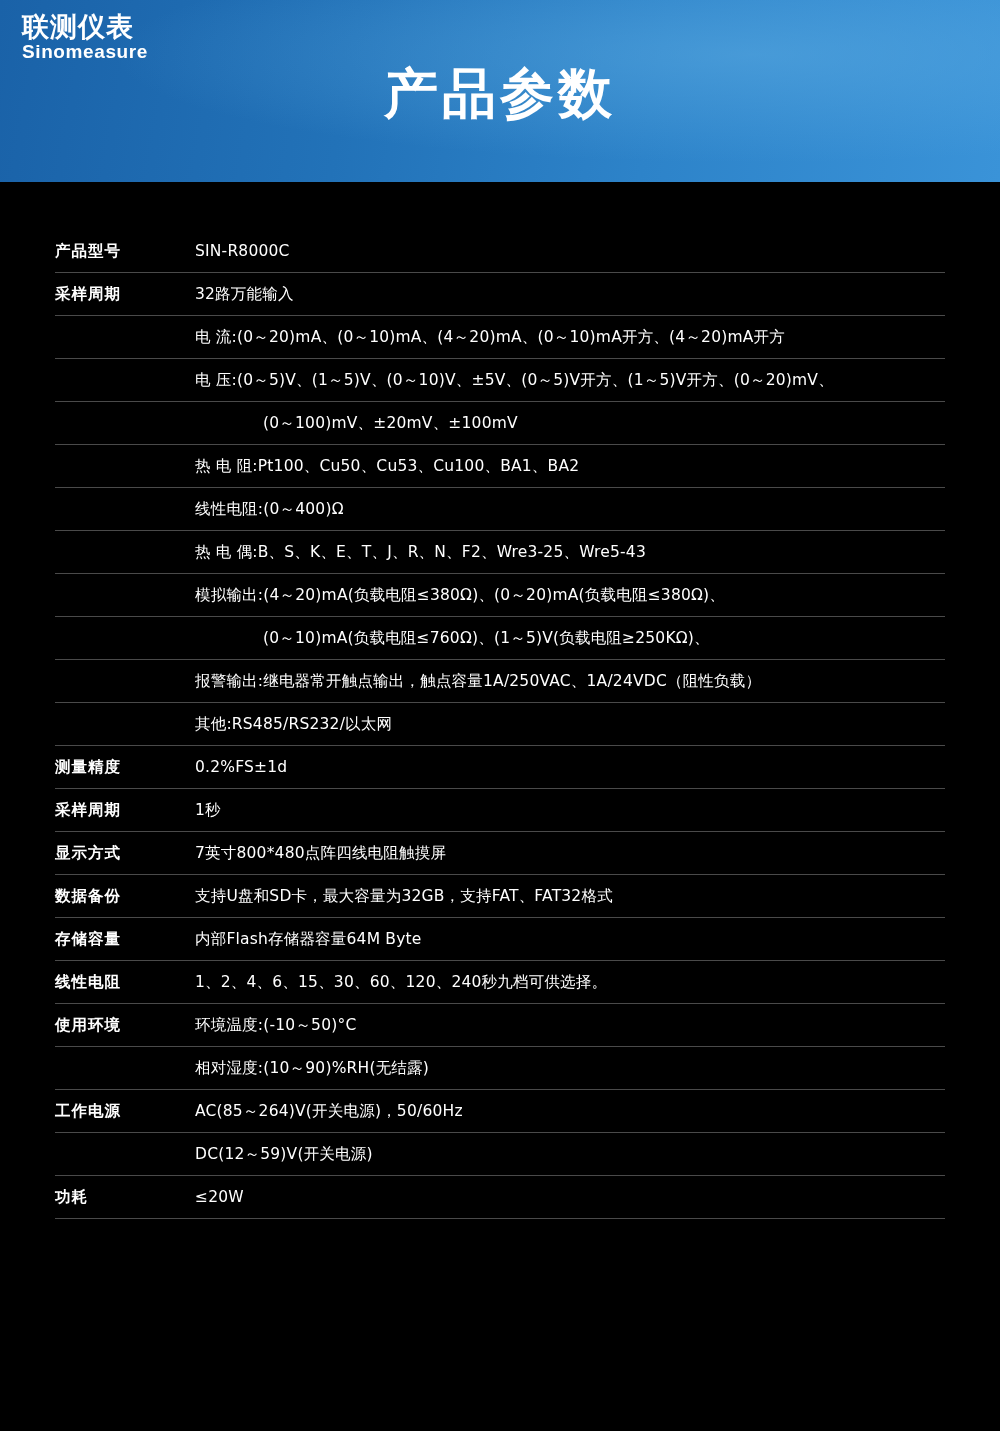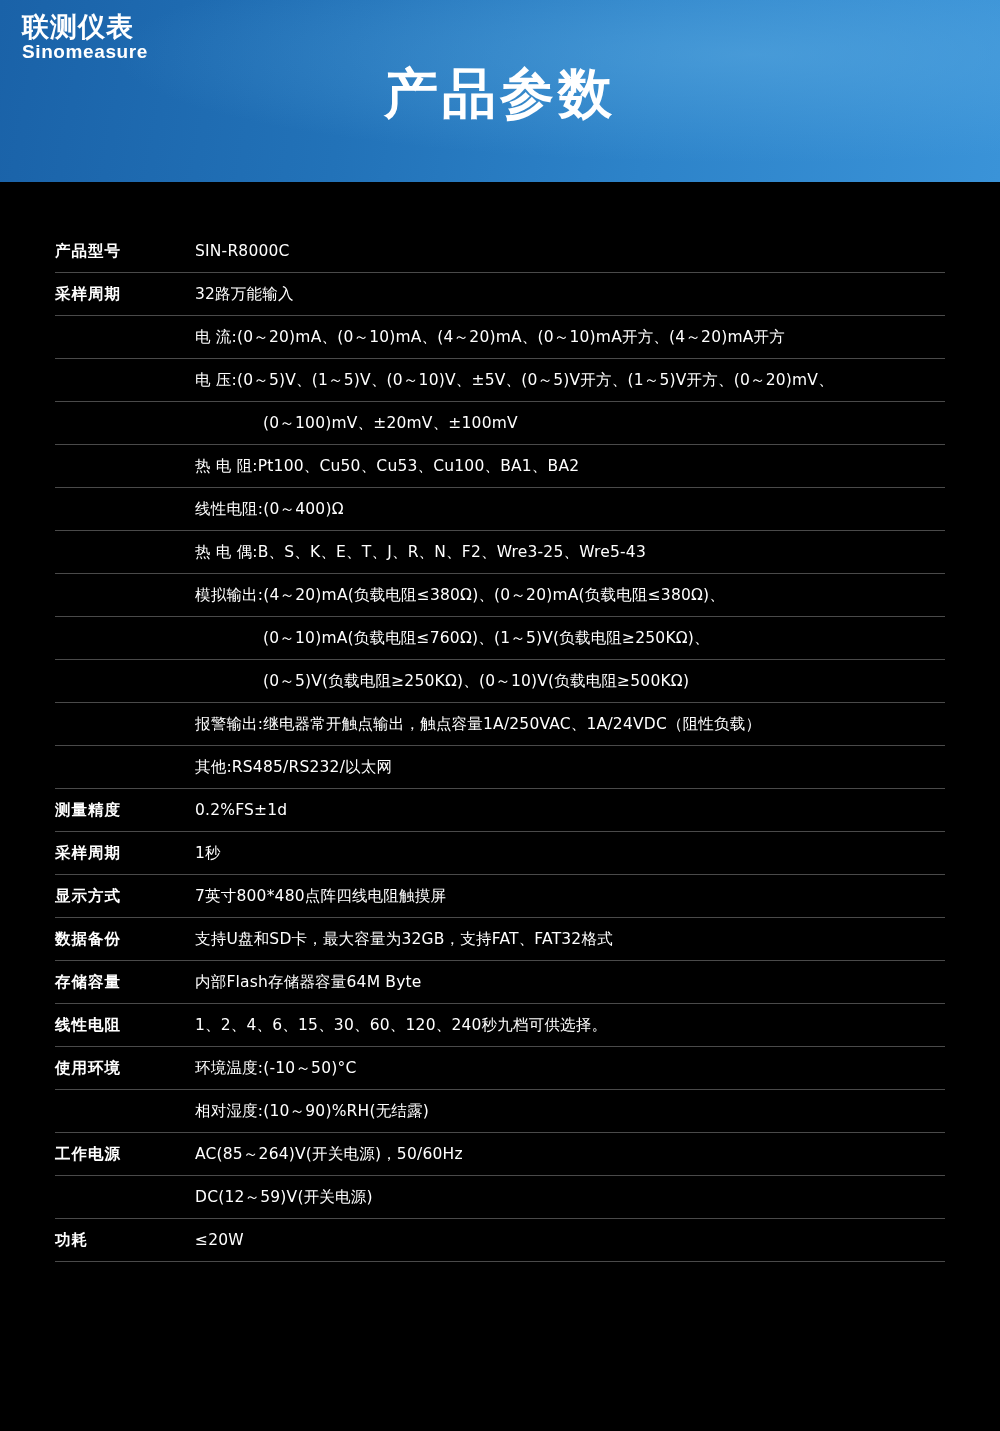--- a/index.html
+++ b/index.html
@@ -149,24 +149,20 @@
         <tr>
           <td class="label"></td>
           <td class="value">模拟输出:(4～20)mA(负载电阻≤380Ω)、(0～20)mA(负载电阻≤380Ω)、</td>
         </tr>
         <tr>
           <td class="label"></td>
           <td class="value indent">(0～10)mA(负载电阻≤760Ω)、(1～5)V(负载电阻≥250KΩ)、</td>
         </tr>
         <tr>
           <td class="label"></td>
-          <td class="value indent">(0～5)V(负载电阻≥250KΩ)、(0～10)V(负载电阻≥500KΩ)</td>
-        </tr>
-        <tr>
-          <td class="label"></td>
           <td class="value">报警输出:继电器常开触点输出，触点容量1A/250VAC、1A/24VDC（阻性负载）</td>
         </tr>
         <tr>
           <td class="label"></td>
           <td class="value">其他:RS485/RS232/以太网</td>
         </tr>
         <tr>
           <td class="label">测量精度</td>
           <td class="value">0.2%FS±1d</td>
         </tr>

